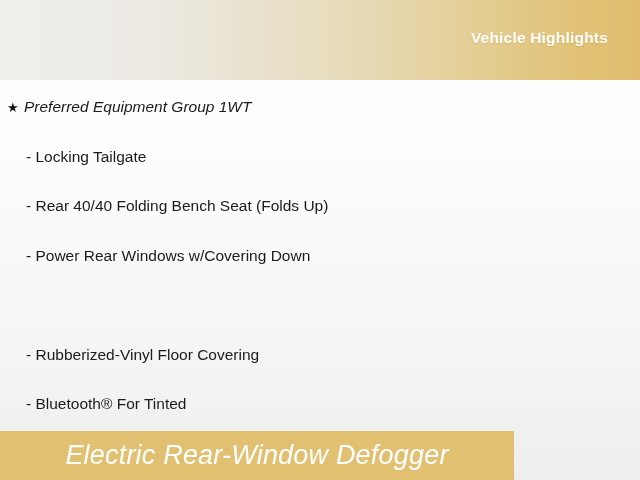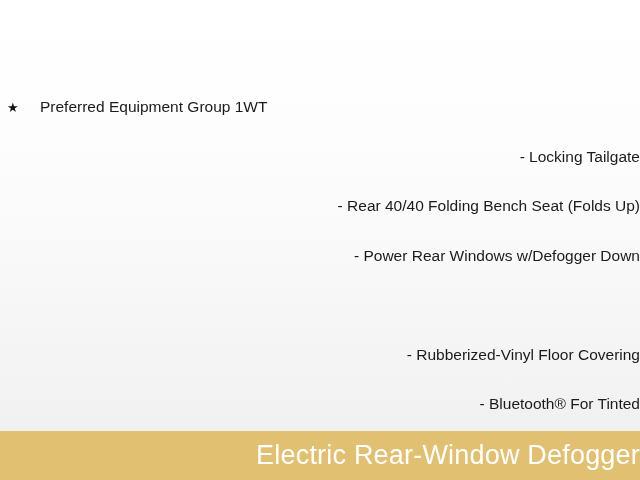--- a/index.html
+++ b/index.html
@@ -82,75 +82,79 @@
     font-size: 13px;
     line-height: 1;
     color: #111111;
   }
   .hl-text {
     font-size: 15.5px;
     color: #1b1b1b;
     line-height: 1;
   }
   .hl-item.group .hl-text {
-    margin-left: 16px;
+    margin-left: 0;
+    font-style: italic;
   }
   .hl-item.sub {
     padding-left: 26px;
     box-sizing: border-box;
-    justify-content: flex-end;
   }
   .hl-item.sub .hl-text {
     font-size: 15.5px;
   }
 
   
   .footer-bar {
     position: absolute;
     left: 0;
     top: 431px;
-    width: 640px;
+    width: 514px;
     height: 49px;
     background: #e2c071;
     display: flex;
     align-items: center;
-    justify-content: flex-end;
+    justify-content: center;
+    font-style: italic;
   }
   .footer-text {
     font-size: 27px;
     color: #ffffff;
     font-weight: normal;
     line-height: 1;
     white-space: nowrap;
     letter-spacing: 0.2px;
   }
 </style>
 </head>
 <body>
 
 <div class="slide">
 
+  <div class="header-band">
+    <div class="header-title">Vehicle Highlights</div>
+  </div>
 
   <ul class="highlights">
 
     <li class="hl-item group" style="top:17px;">
       <span class="hl-star">★</span>
       <span class="hl-text">Preferred Equipment Group 1WT</span>
     </li>
 
     <li class="hl-item sub" style="top:67px;">
       <span class="hl-text">- Locking Tailgate</span>
     </li>
 
     <li class="hl-item sub" style="top:116px;">
       <span class="hl-text">- Rear 40/40 Folding Bench Seat (Folds Up)</span>
     </li>
 
     <li class="hl-item sub" style="top:166px;">
-      <span class="hl-text">- Power Rear Windows w/Defogger Down</span>
+      <span class="hl-text">- Power Rear Windows w/Covering Down</span>
     </li>
 
 
     <li class="hl-item sub" style="top:265px;">
       <span class="hl-text">- Rubberized-Vinyl Floor Covering</span>
     </li>
 
     <li class="hl-item sub" style="top:314px;">
       <span class="hl-text">- Bluetooth® For Tinted</span>
     </li>

